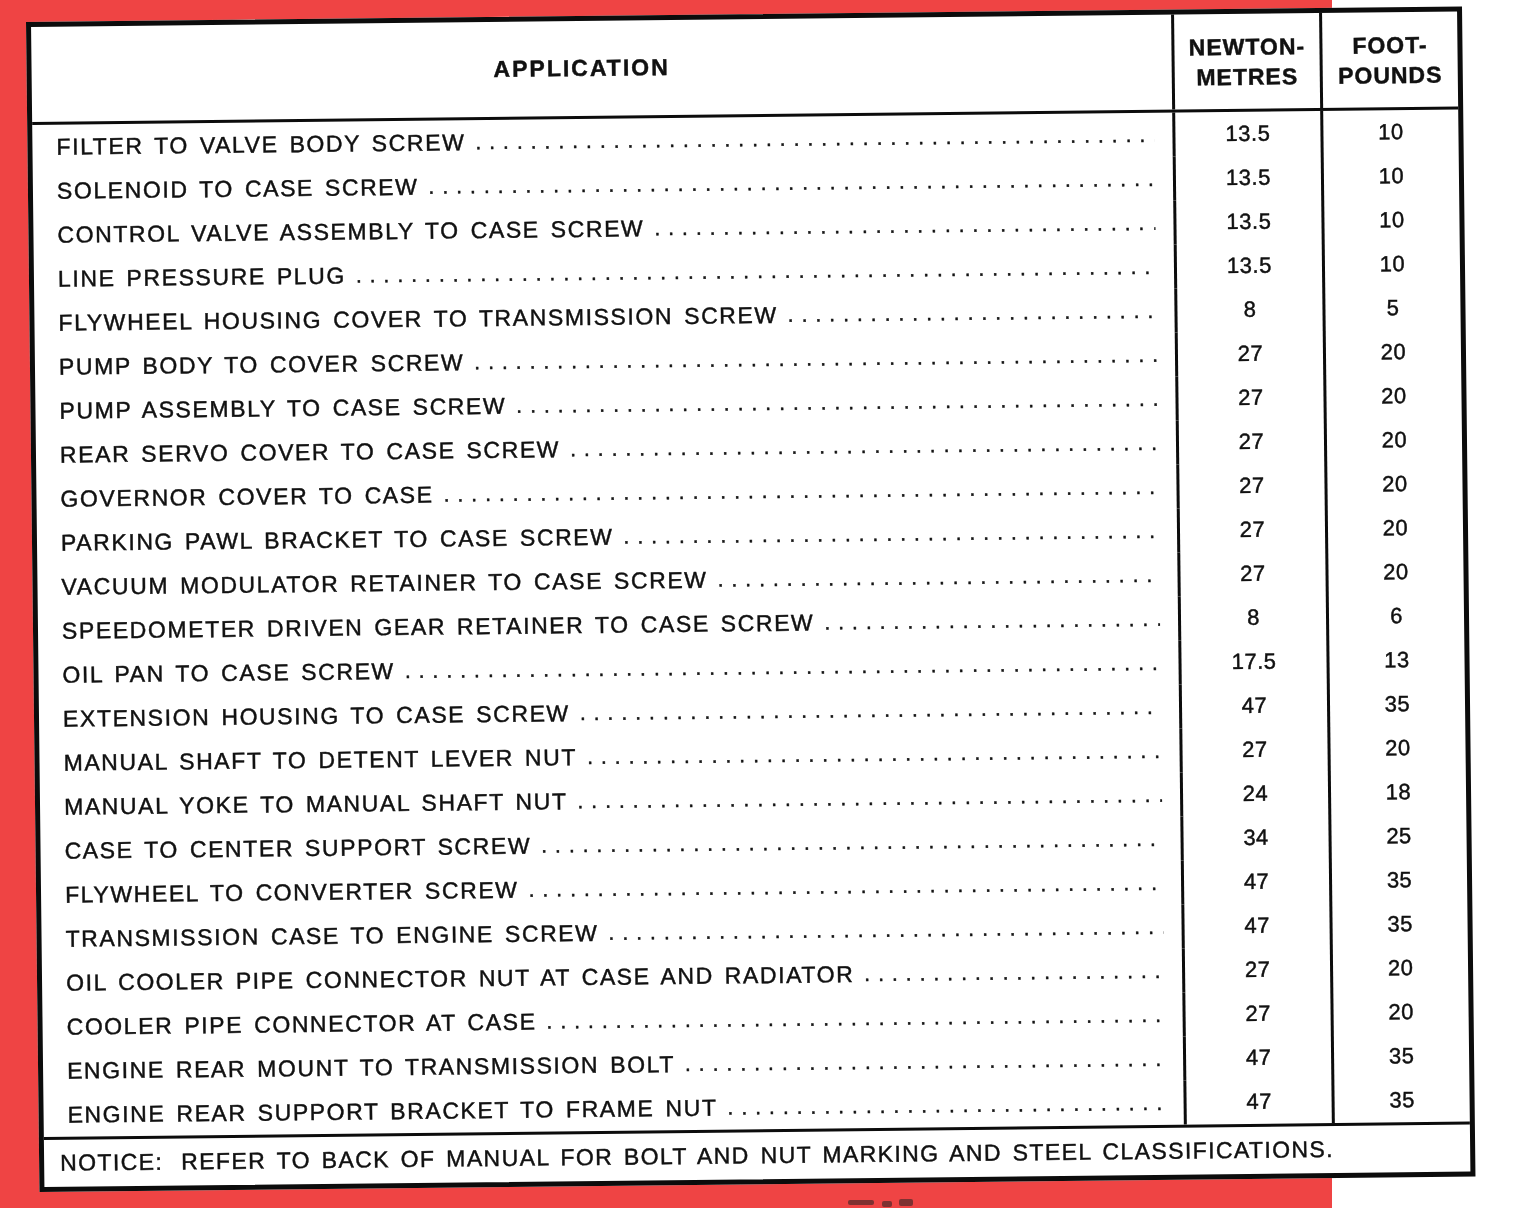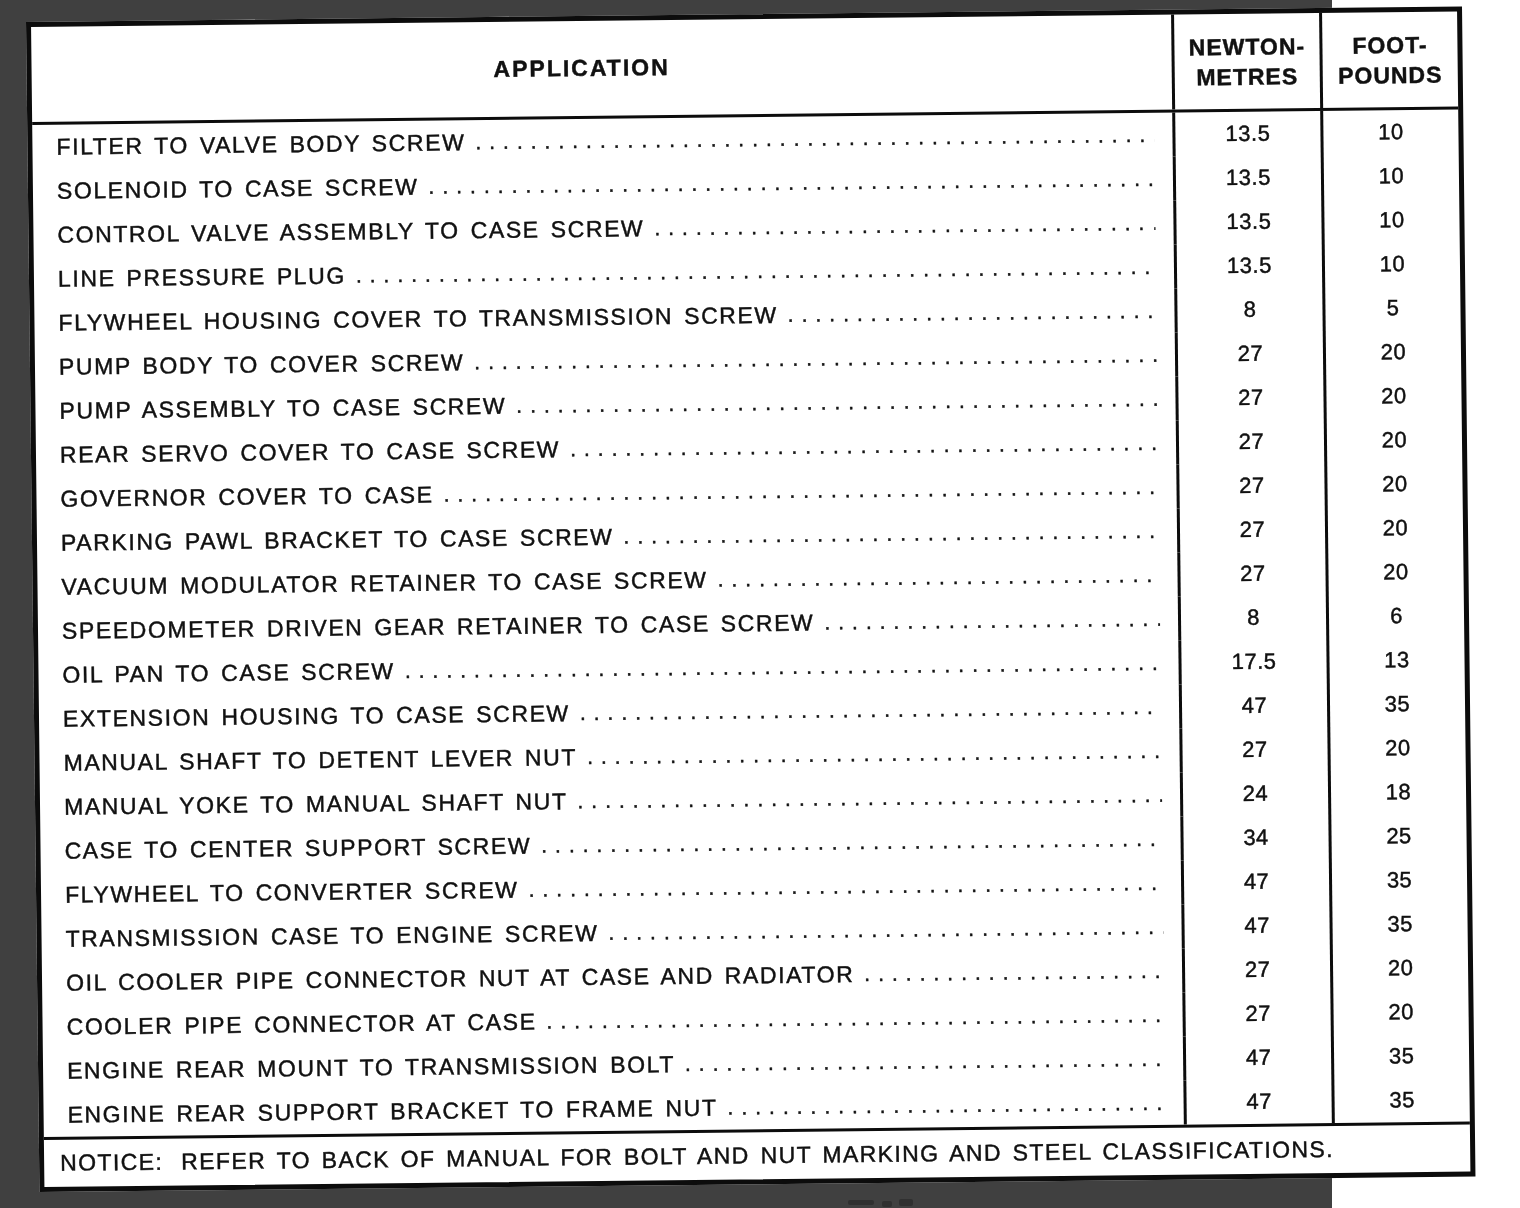--- a/index.html
+++ b/index.html
@@ -9,21 +9,21 @@
     height: 1208px;
     background: #ffffff;
     overflow: hidden;
   }
   .sheet {
     position: relative;
     width: 1332px;
     height: 1208px;
     font-family: "Liberation Sans", sans-serif;
     color: #111111;
-    background: #404040;
+    background: #ef4444;
   }
   
   .table-wrap {
     position: absolute;
     left: 26px;
     top: 22px;
     width: 1436px;
     height: 1170px;
     transform: skew(0.66deg, -0.62deg);
     transform-origin: 0 0;

